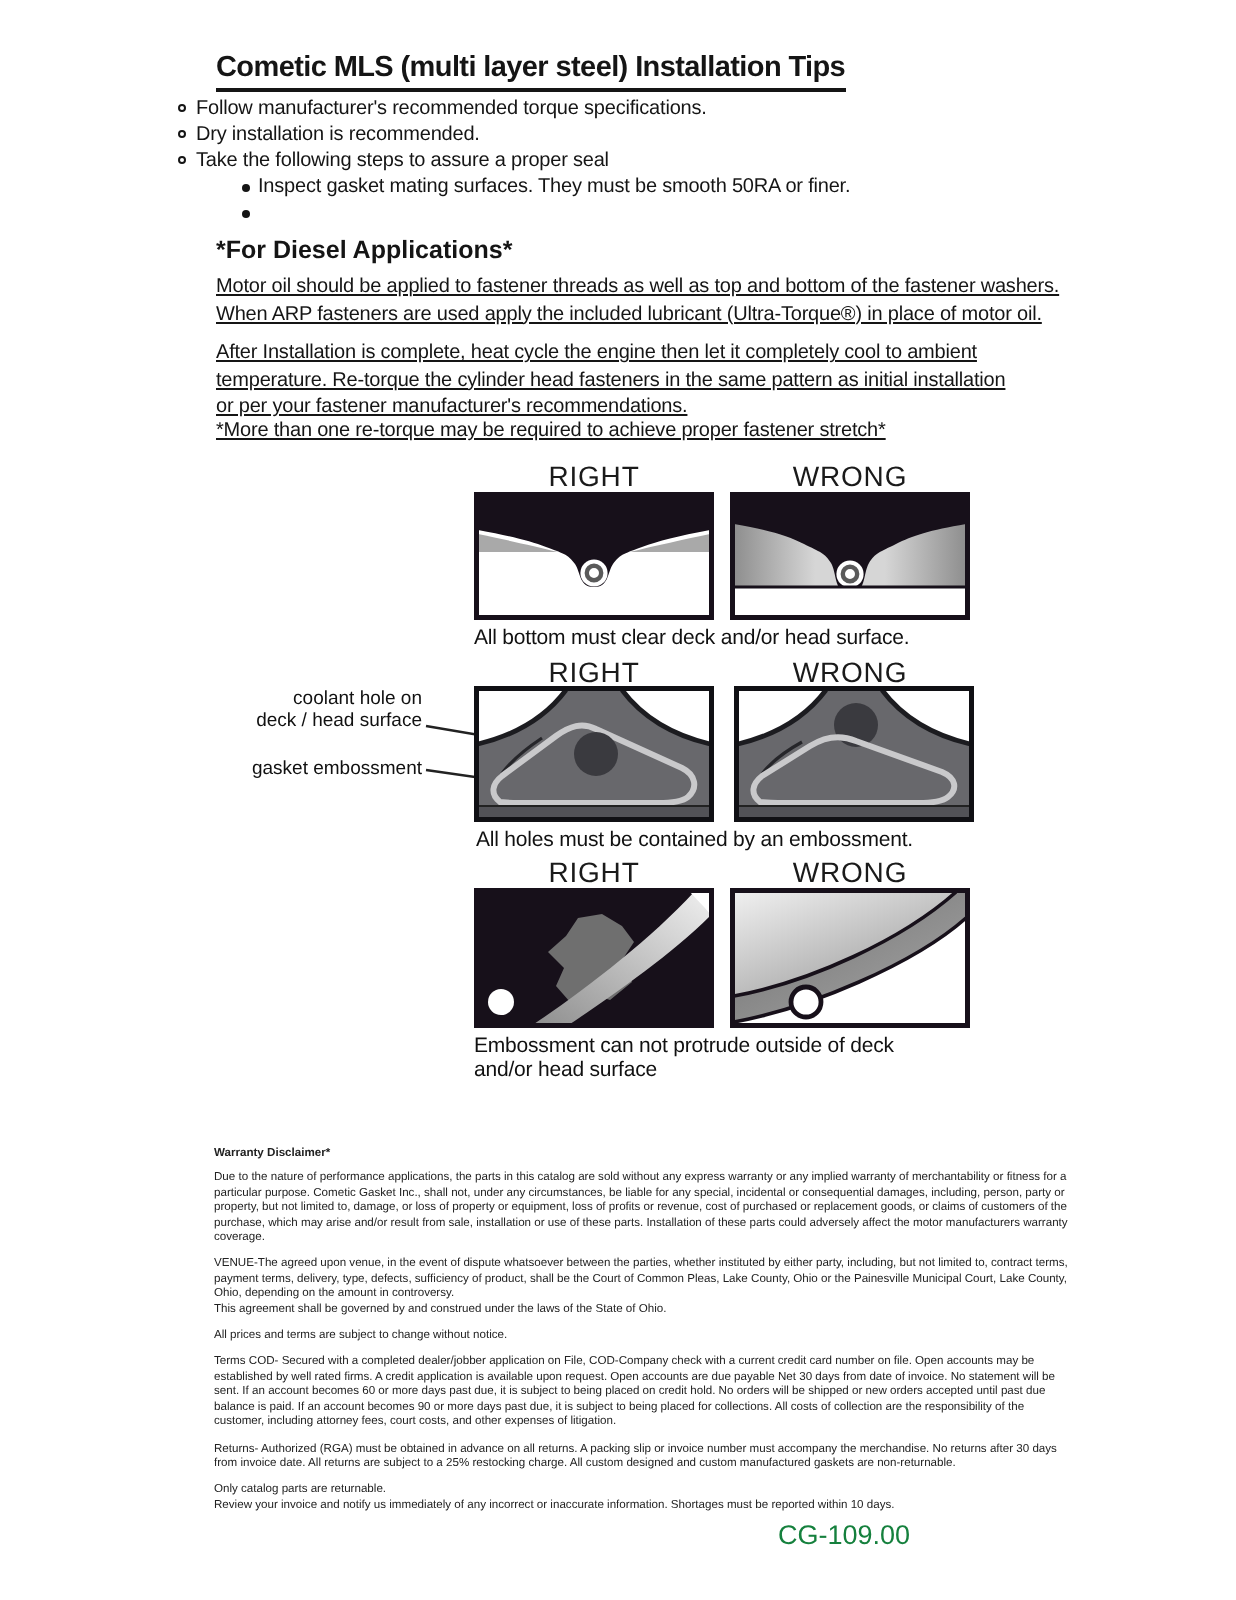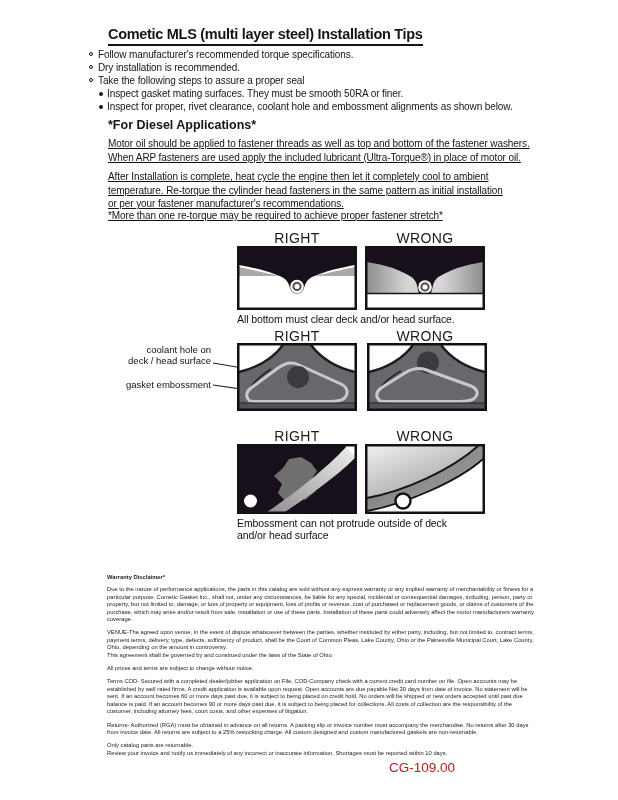--- a/index.html
+++ b/index.html
@@ -6,41 +6,41 @@
   html,body { width:618px; height:800px; background:#ffffff; }
   body { font-family:"Liberation Sans", sans-serif; color:#151515; position:relative; overflow:hidden; }
   .page { position:absolute; left:0; top:0; width:618px; height:708px; background:#fff; }
 
   .title { position:absolute; left:108px; top:26px; font-size:14.5px; font-weight:bold; letter-spacing:-0.3px;
            border-bottom:2px solid #151515; padding-bottom:2px; white-space:nowrap; }
 
   .bullets { position:absolute; left:89px; top:49px; width:470px; font-size:10px; letter-spacing:-0.1px; }
   .b-row { display:flex; align-items:flex-start; height:13px; }
   .b-ico { width:4px; height:4px; border:1px solid #151515; border-radius:50%; margin:3px 5px 0 0; flex:none; }
-  .b-sub { margin-left:10px; }
+  .b-sub { margin-left:32px; }
   .b-ico-filled { width:4px; height:4px; background:#151515; border:none; border-radius:50%; margin:3.5px 4px 0 0; flex:none; }
   .b-txt { white-space:nowrap; }
 
   .diesel-h { position:absolute; left:108px; top:118px; font-size:12.5px; font-weight:bold; }
   .para { position:absolute; left:108px; width:460px; font-size:10px; line-height:13.5px; letter-spacing:-0.1px; white-space:pre-line;text-decoration:underline; }
   .p1 { top:137px; } .p2 { top:170px; } .pnote { top:209px; }
 
   .dlabel { position:absolute; width:120px; text-align:center; font-size:14px; letter-spacing:0.4px; color:#1a1a1a; }
   .dbox { position:absolute; width:120px; }
   .dbox svg { display:block; }
   .caption { position:absolute; font-size:10.5px; letter-spacing:-0.1px; color:#111; white-space:pre-line; }
 
   .side-label { position:absolute; right:407px; text-align:right; font-size:9.5px; line-height:11px; white-space:pre-line; color:#111; }
   .ptr { position:absolute; left:210px; top:355px; }
 
   .legal { position:absolute; left:107px; top:574px; width:430px; font-size:5.8px; line-height:7.4px; color:#222; }
   .legal .lh { font-weight:bold; margin-bottom:5px; }
   .legal p { margin-bottom:6px; white-space:pre-line; }
 
-  .pagenum { position:absolute; left:389px; top:760px; font-size:13.5px; color:#b91c1c; }
+  .pagenum { position:absolute; left:389px; top:760px; font-size:13.5px; color:#15803d; }
 </style>
 </head>
 <body>
 
 <div class="page">
 
   <div class="title">Cometic MLS (multi layer steel) Installation Tips</div>
 
   <div class="bullets">
     <div class="b-row">
@@ -54,21 +54,20 @@
     <div class="b-row">
       <span class="b-ico"></span>
       <span class="b-txt">Take the following steps to assure a proper seal</span>
     </div>
     <div class="b-row b-sub">
       <span class="b-ico-filled"></span>
       <span class="b-txt">Inspect gasket mating surfaces.  They must be smooth 50RA or finer.</span>
     </div>
     <div class="b-row b-sub">
       <span class="b-ico-filled"></span>
-      <span class="b-txt">Inspect for proper, rivet clearance, coolant hole and embossment alignments as shown below.</span>
     </div>
   </div>
 
   <div class="diesel-h">*For Diesel Applications*</div>
   <div class="para p1">Motor oil should be applied to fastener threads as well as top and bottom of the fastener washers.
 When ARP fasteners are used apply the included lubricant (Ultra-Torque®) in place of motor oil.</div>
   <div class="para p2">After Installation is complete, heat cycle the engine then let it completely cool to ambient
 temperature. Re-torque the cylinder head fasteners in the same pattern as initial installation
 or per your fastener manufacturer's recommendations.</div>
   <div class="para pnote">*More than one re-torque may be required to achieve proper fastener stretch*</div>
@@ -150,20 +149,21 @@
       <path d="M74,2 C83,14 97,24 118,29" fill="none" stroke="#1c1c20" stroke-width="2.4"></path>
       <circle cx="61" cy="19.5" r="11" fill="#3a3a3f"></circle>
       <path d="M11,57 C7,50 16,38 34,28" fill="none" stroke="#26262a" stroke-width="1.6"></path>
       <path d="M13,58 C8,54 9,49 14,45 L38,30 C46,25 54,24.5 61,27.5 L104,43 C111,46 112,51.5 107,55.5 C104,58 99,58.5 92,58.5 L22,58.5 C18,58.5 15.5,58.2 13,58 Z" fill="none" stroke="#c9c9cb" stroke-width="3"></path>
       <rect x="2" y="60" width="116" height="6" fill="#525257"></rect>
       <line x1="2" y1="60" x2="118" y2="60" stroke="#222" stroke-width="1"></line>
       <rect x="1.25" y="1.25" width="117.5" height="65.5" fill="none" stroke="#101014" stroke-width="2.5"></rect>
     </svg>
   </div>
 
+  <div class="caption" style="left:238px; top:414px;">All holes must be contained by an embossment.</div>
 
   <div class="dlabel" style="left:237px; top:428px;">RIGHT</div>
   <div class="dlabel" style="left:365px; top:428px;">WRONG</div>
 
   <div class="dbox" style="left:237px; top:444px;">
     <svg width="120" height="70" viewBox="0 0 120 70">
       <defs>
         <linearGradient id="gb3" x1="0" y1="1" x2="1" y2="0">
           <stop offset="0" stop-color="#8f8f8f"></stop>
             <stop offset="1" stop-color="#efefef"></stop>

